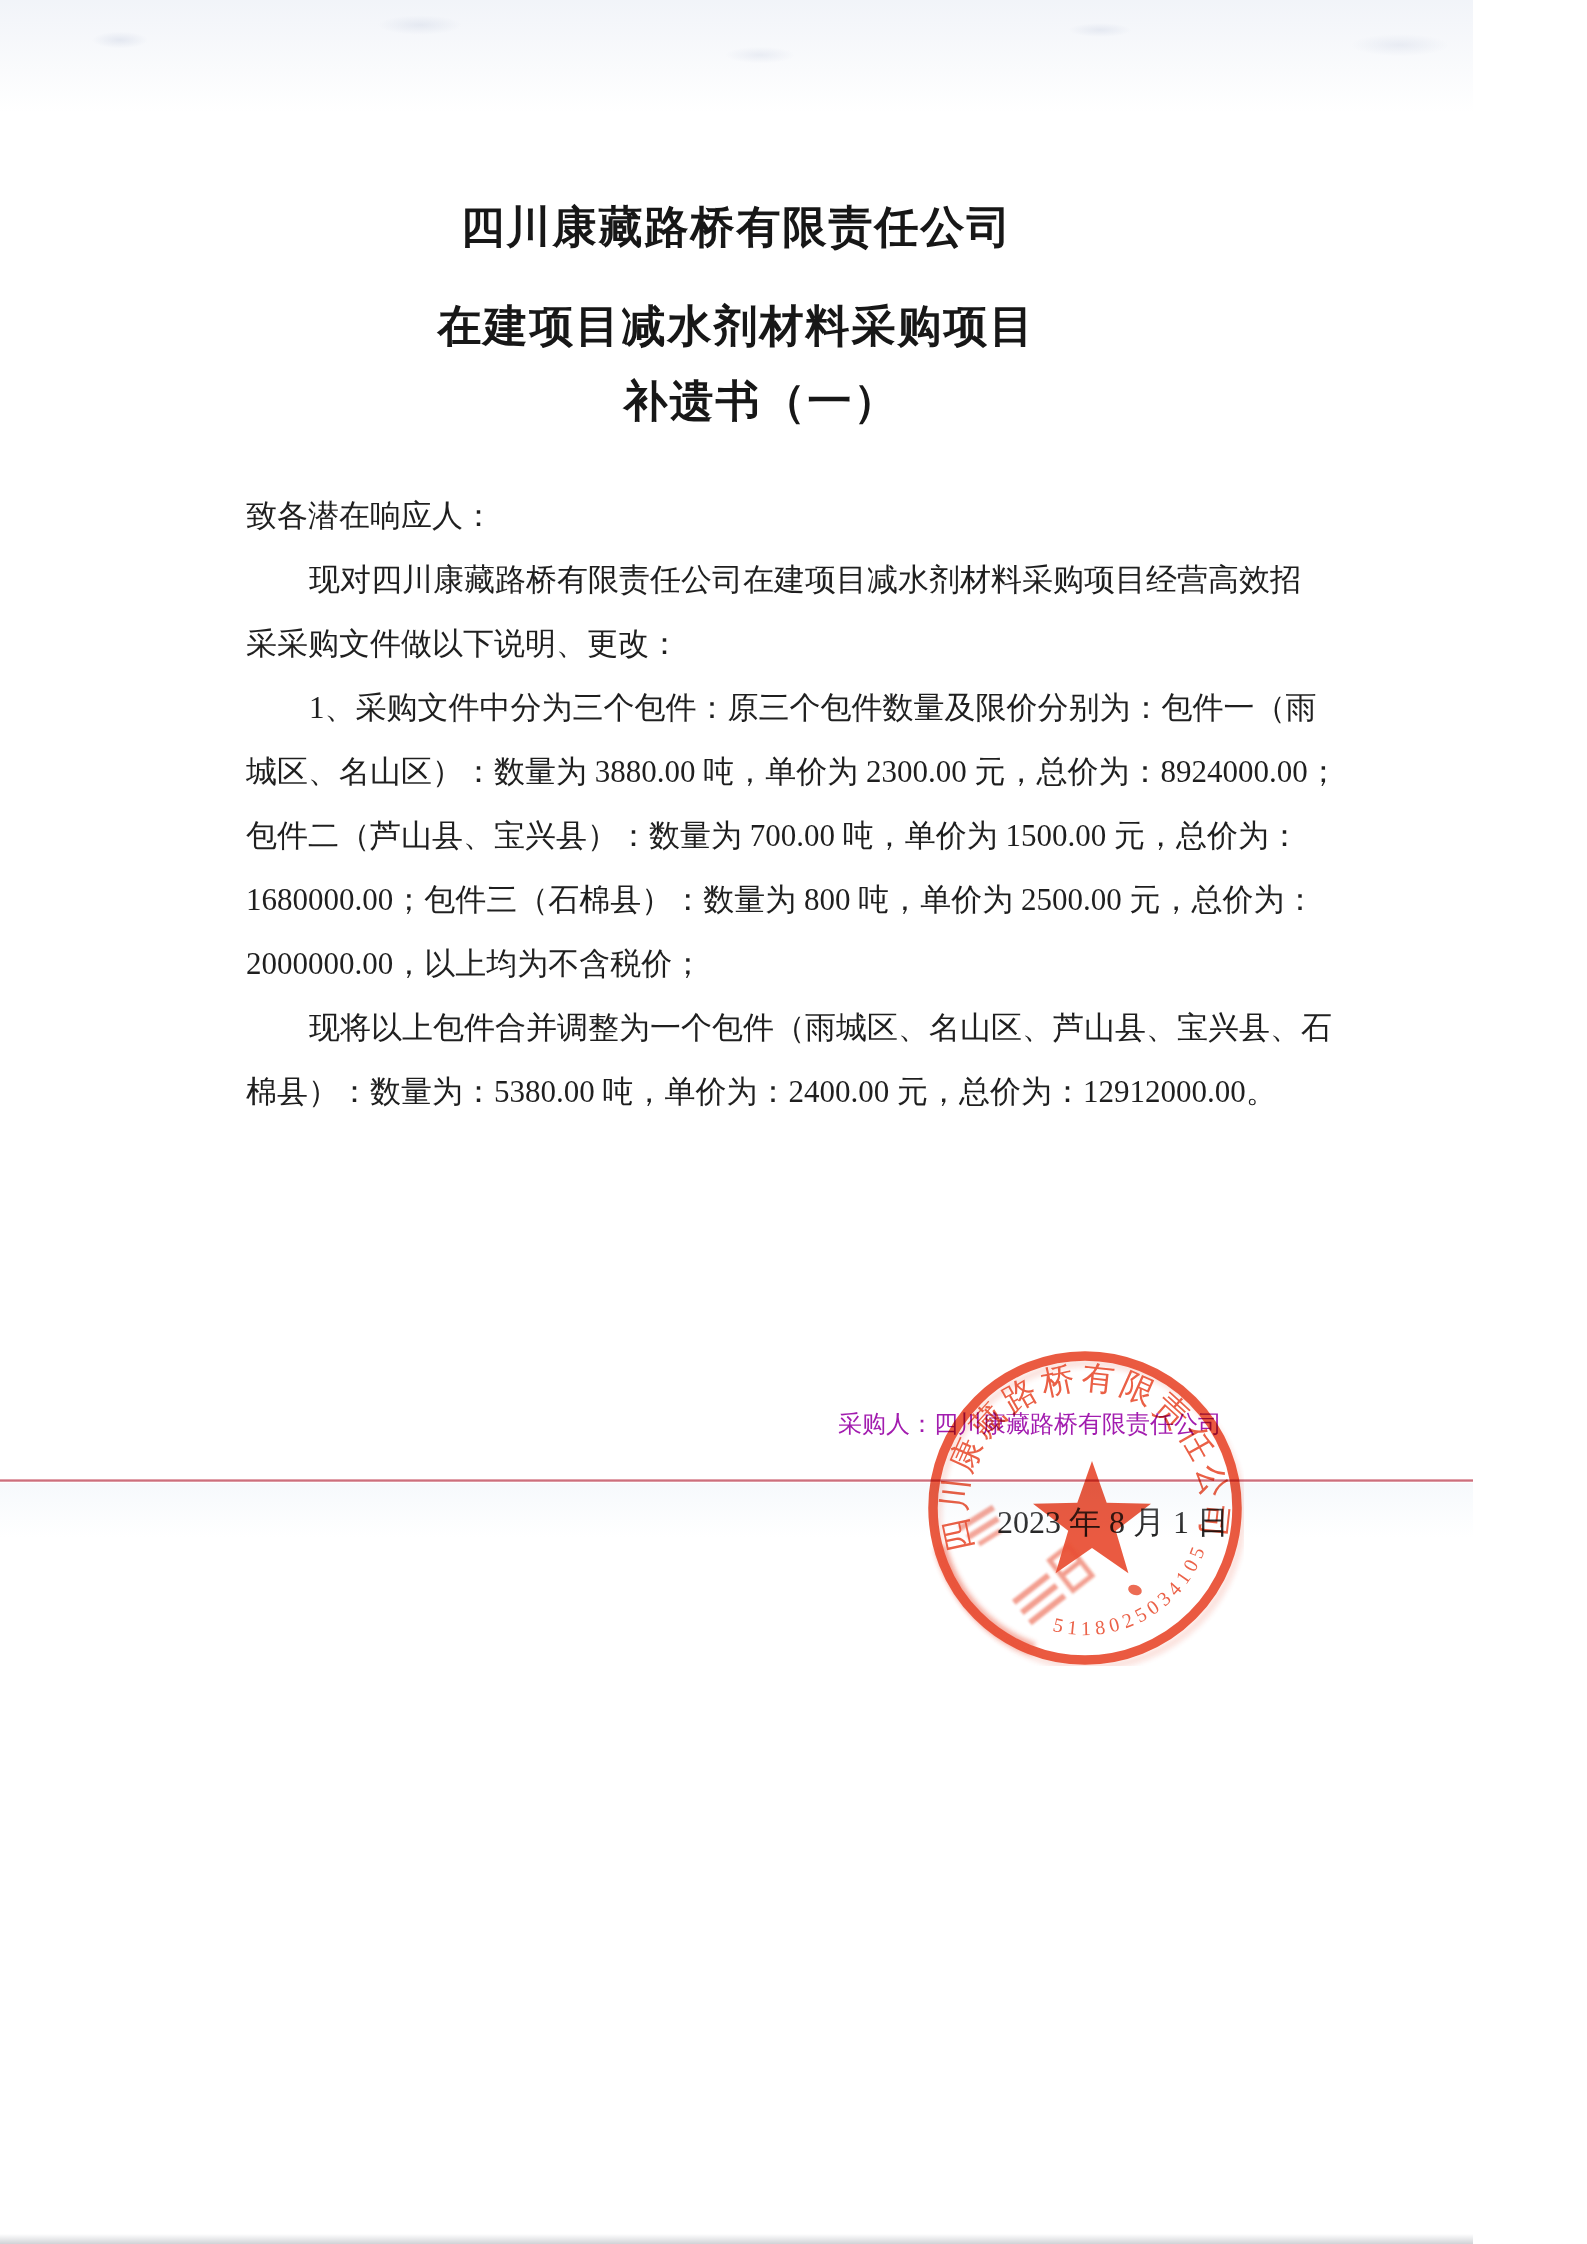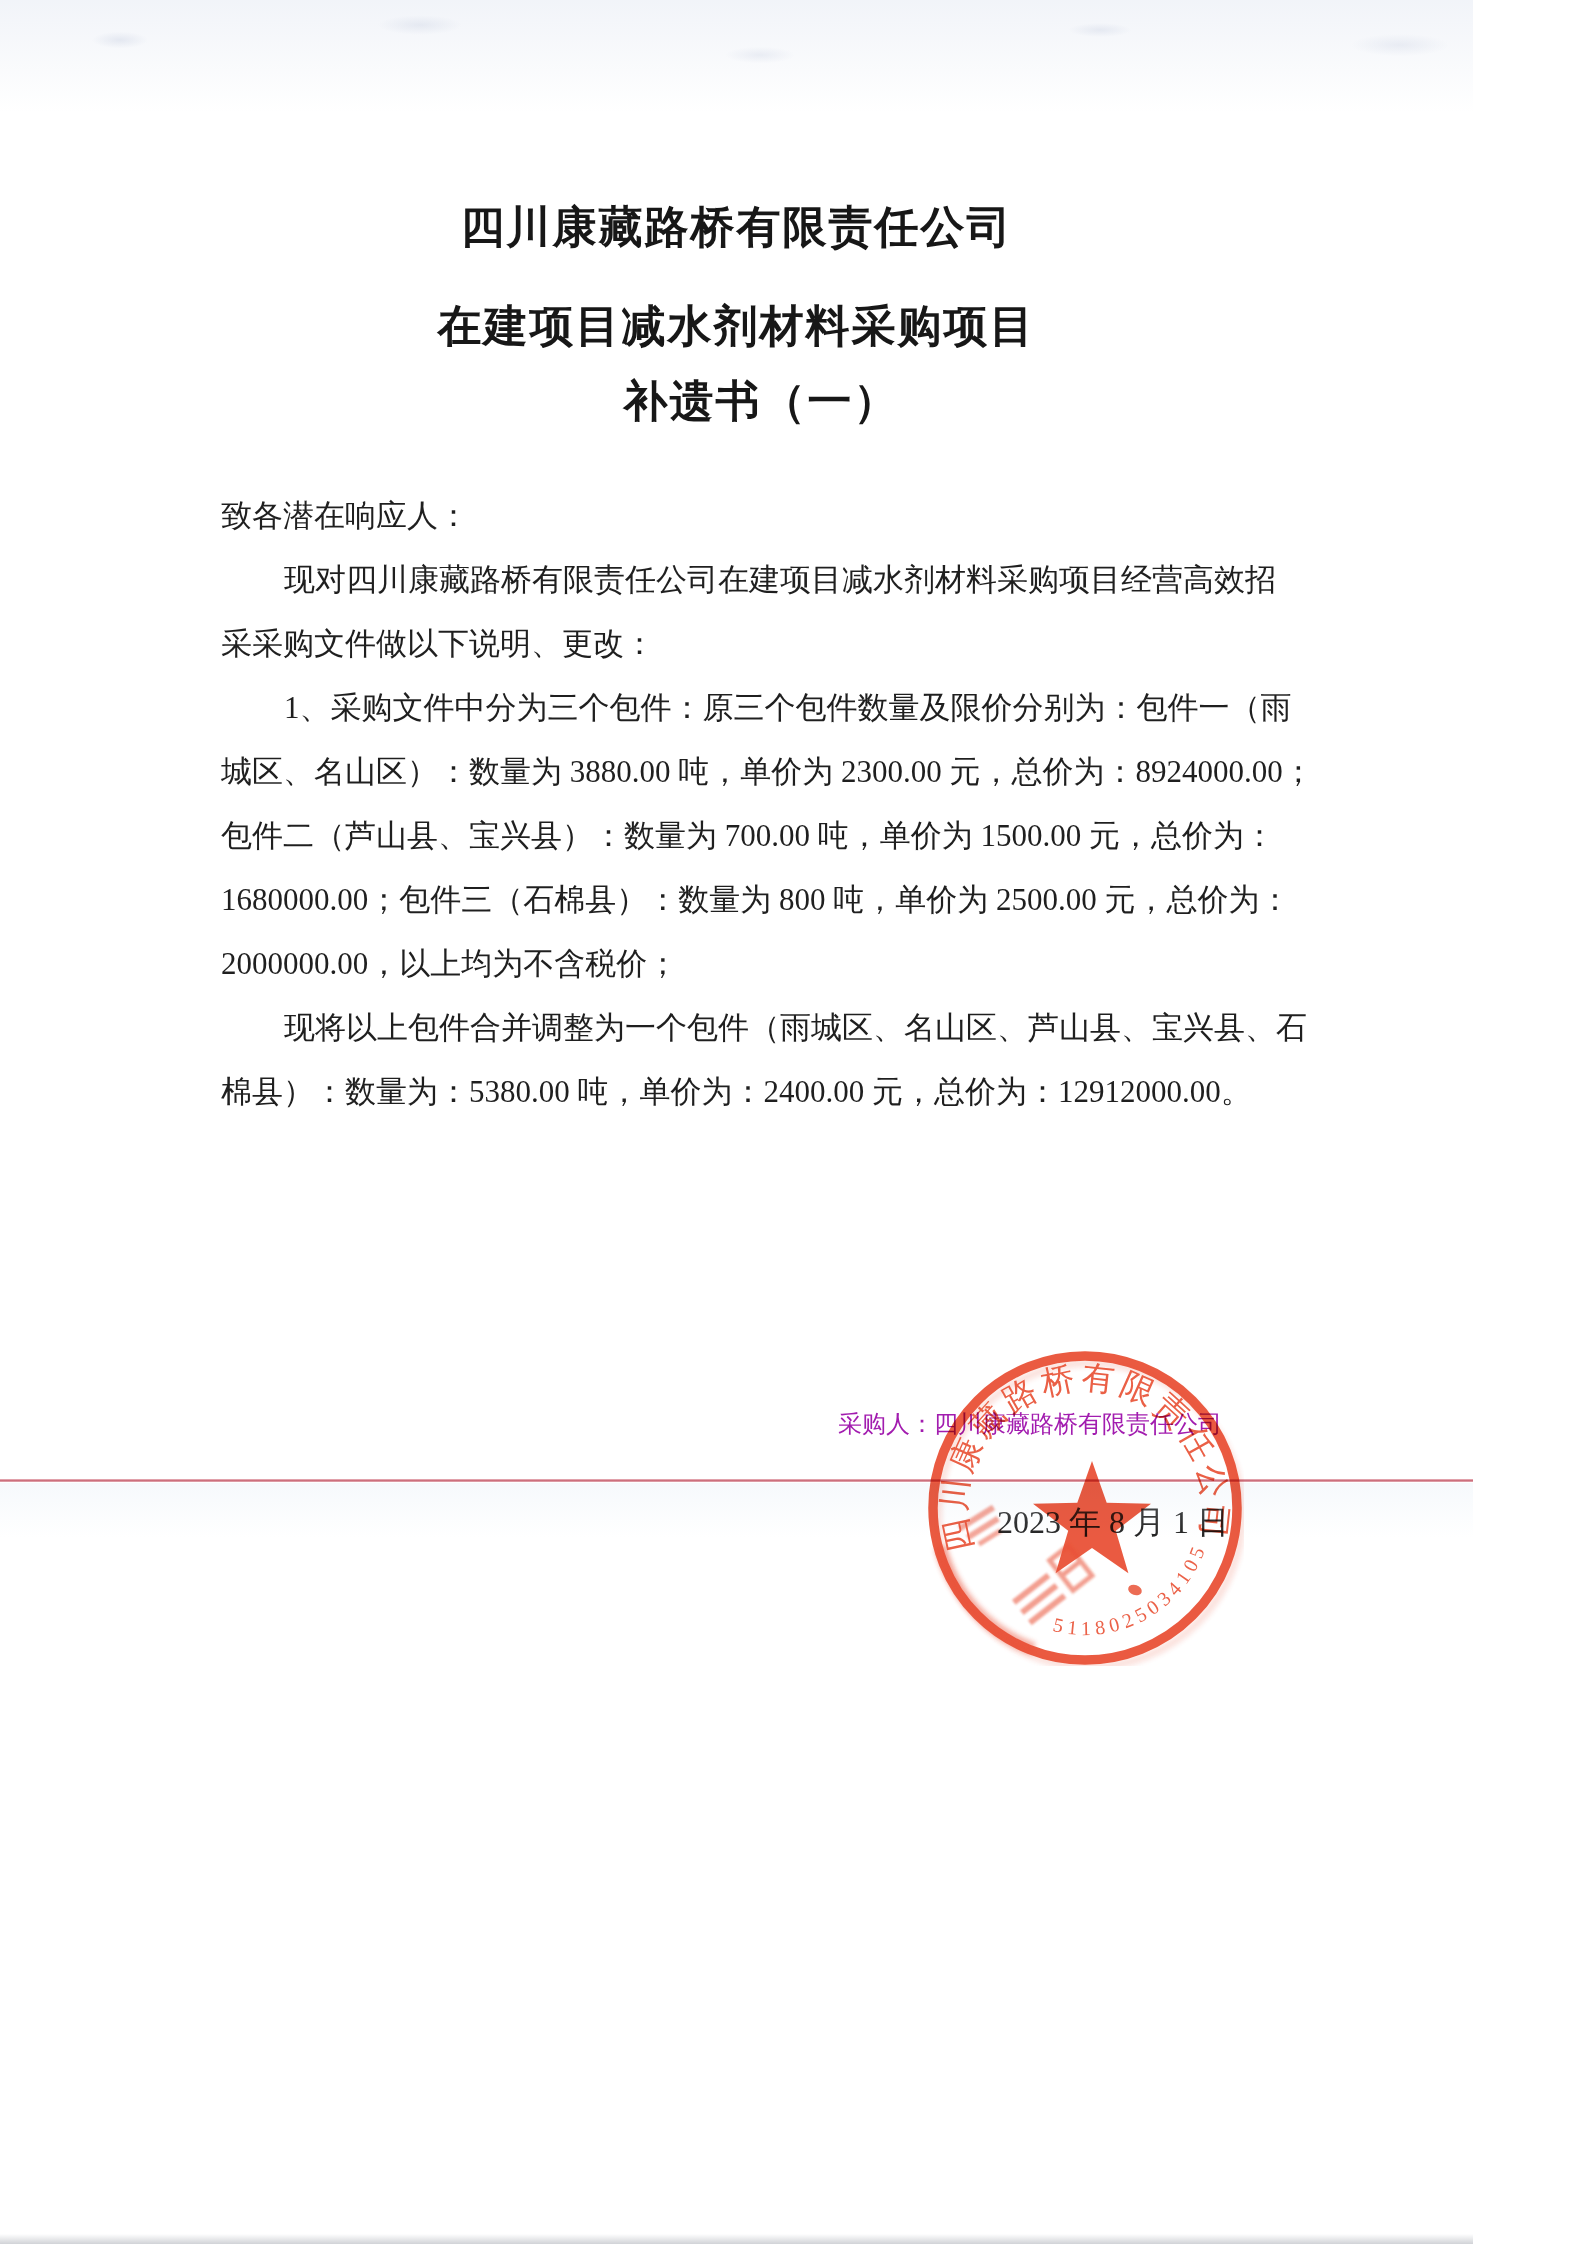--- a/index.html
+++ b/index.html
@@ -32,21 +32,21 @@
     text-align:center;
     font-weight:bold;
     font-size:44px;line-height:60px;
     color:#171717;
     letter-spacing:2px;
   }
   .title-l1{top:198px;}
   .title-l2{top:297px;}
   .title-l3{top:372px;padding-left:25px;}
   .body-block{
-    position:absolute;left:221px;top:484px;width:1212px;
+    position:absolute;left:246px;top:484px;width:1212px;
     font-size:31px;line-height:64px;
     color:#1f1f1f;
   }
   .body-line{white-space:pre;}
   .body-line.ind{text-indent:63px;}
   .closing{margin-top:52px;}
   .sig-buyer{
     position:absolute;left:838px;top:1404px;
     font-size:24px;line-height:40px;white-space:pre;color:#a21caf;
   }

